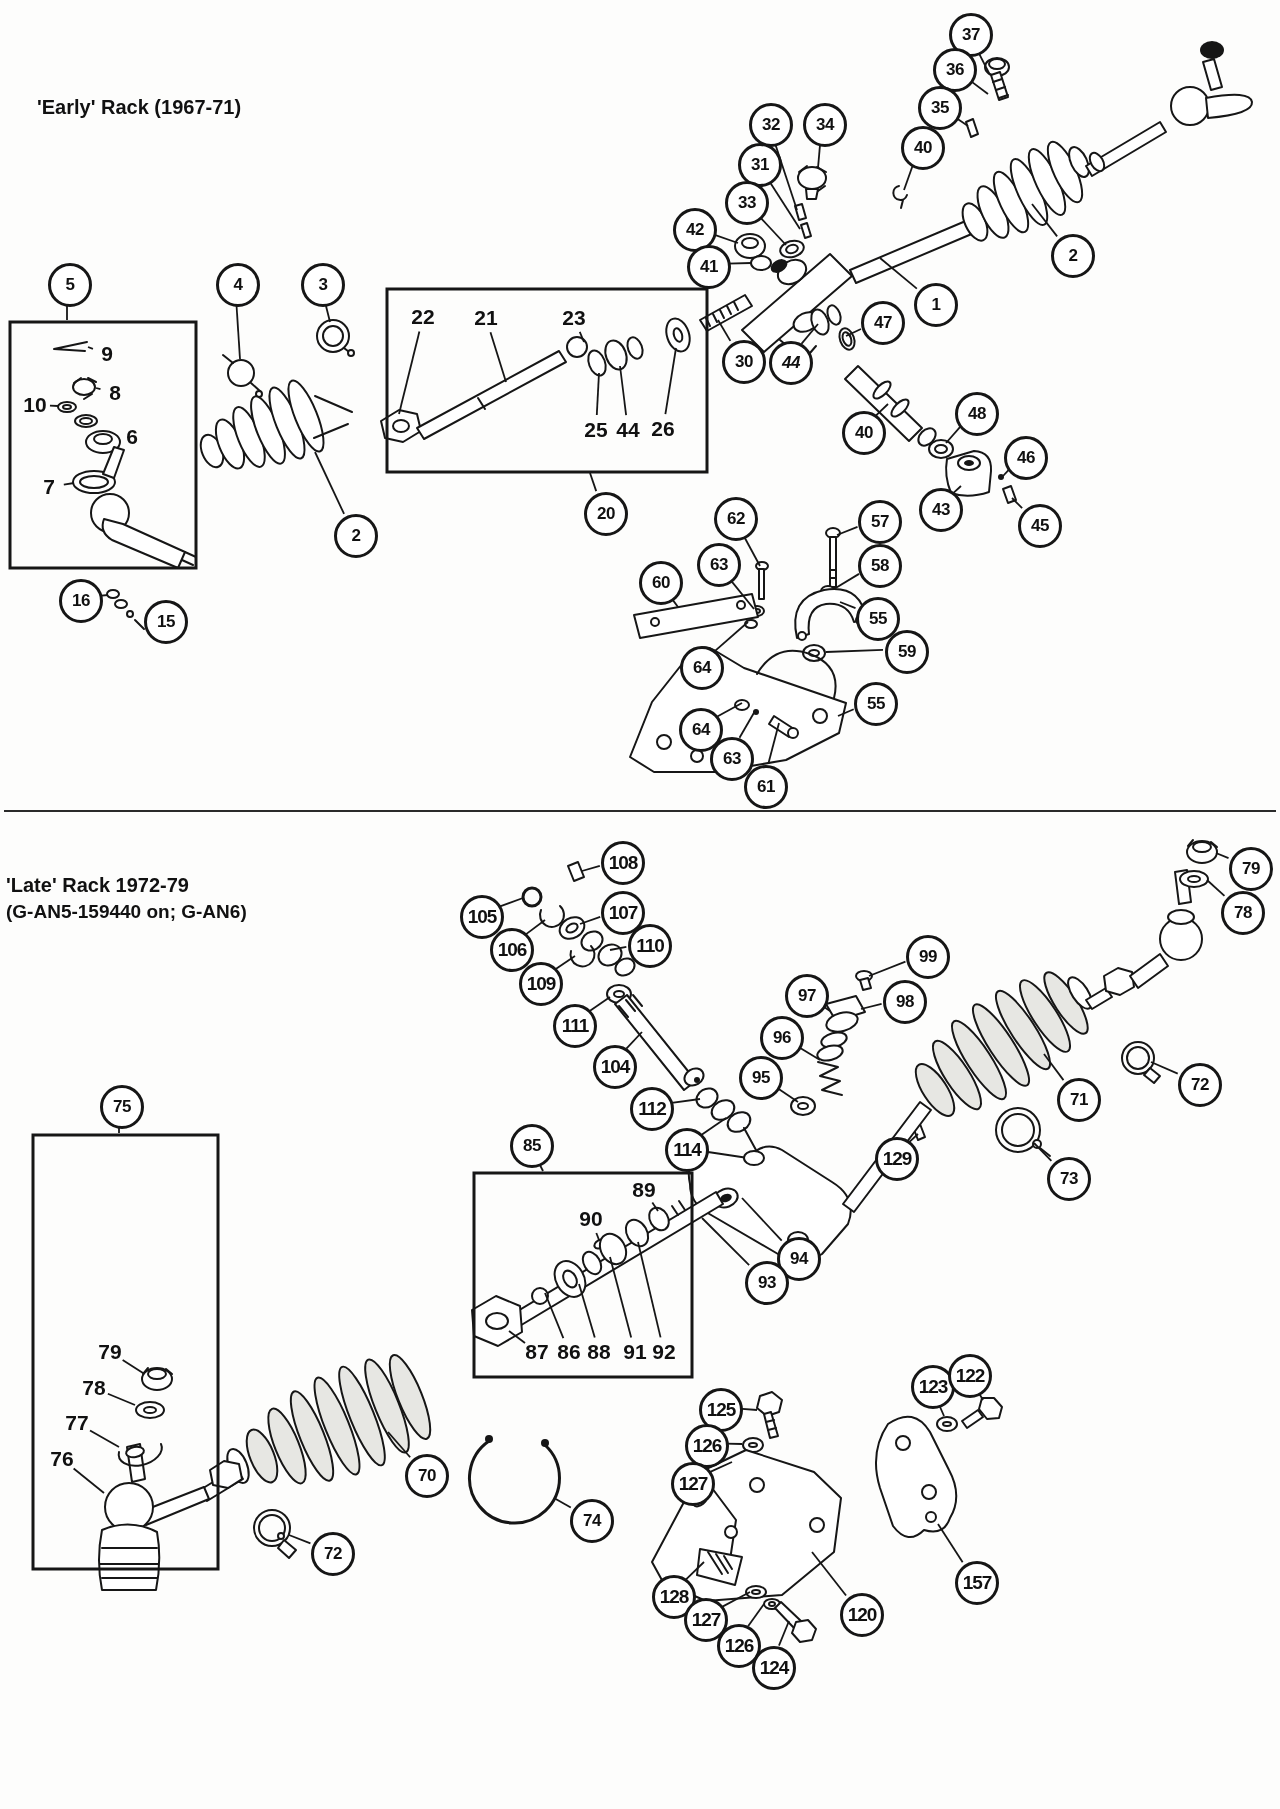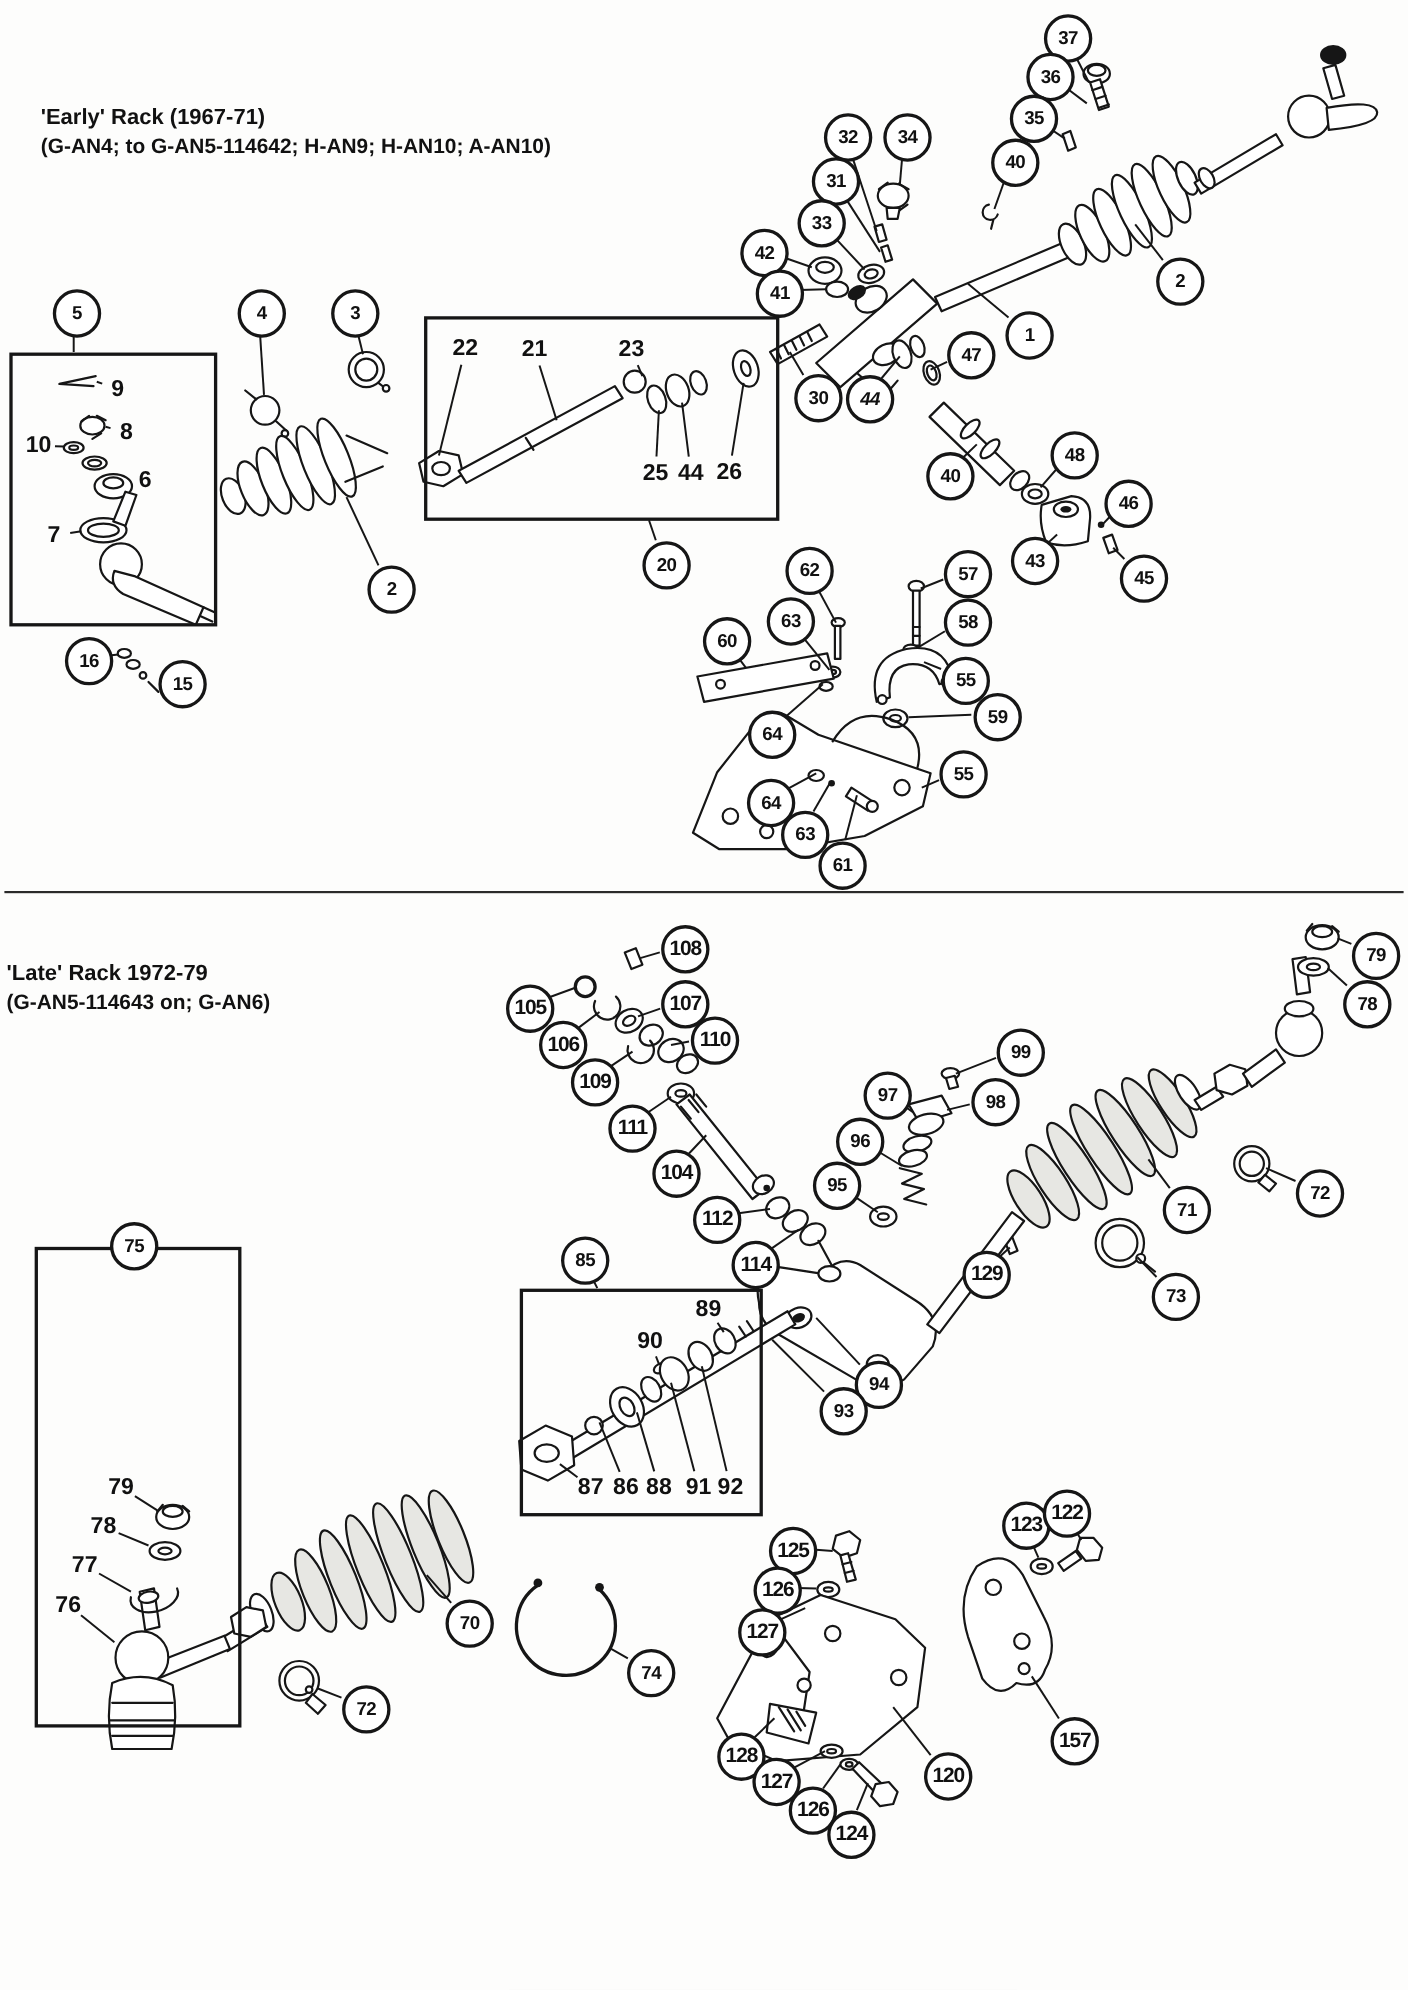--- a/index.html
+++ b/index.html
@@ -22,23 +22,22 @@
   .sec-title{position:absolute;font-weight:700;font-size:20px;line-height:27px;color:#111;z-index:4;}
   .sec-sub{position:absolute;font-weight:700;font-size:19px;line-height:26px;color:#111;z-index:4;}
   .divider{position:absolute;left:4px;right:4px;height:0;border-top:2px solid #2a2a2a;z-index:3;}
 </style>
 </head>
 <body>
 
 <div class="stage">
 
   <div class="sec-title" style="left:37px;top:94px">'Early' Rack (1967-71)</div>
-  <div class="sec-sub" style="left:37px;top:121px">(G-AN4; to G-AN5-114642; H-AN9; H-AN10; A-AN10)</div>
   <div class="sec-title" style="left:6px;top:872px">'Late' Rack 1972-79</div>
-  <div class="sec-sub" style="left:6px;top:899px">(G-AN5-114643 on; G-AN6)</div>
+  <div class="sec-sub" style="left:6px;top:899px">(G-AN5-159440 on; G-AN6)</div>
 
   <div class="divider" style="top: 810px;"></div>
 
   <svg class="diagram" viewBox="0 0 1280 1809">
 
     <g class="ln">
       <path d="M54 349 l33 -7 M54 349 l31 2"></path>
       <ellipse class="fw" cx="84" cy="387" rx="11" ry="8"></ellipse>
       <path d="M74 383 l7 -5 M88 378 l8 4 M92 394 l-8 5"></path>
       <ellipse class="fw" cx="67" cy="407" rx="9" ry="5"></ellipse>
@@ -512,21 +511,21 @@
       <div class="callout circle" style="left: 779px; top: 1035px;">96</div>
       <div class="callout circle" style="left: 758px; top: 1075px;">95</div>
       <div class="callout circle small" style="left: 894px; top: 1156px;">129</div>
       <div class="callout circle" style="left: 1248px; top: 866px;">79</div>
       <div class="callout circle" style="left: 1240px; top: 910px;">78</div>
       <div class="callout circle" style="left: 1076px; top: 1097px;">71</div>
       <div class="callout circle" style="left: 1197px; top: 1082px;">72</div>
       <div class="callout circle" style="left: 1066px; top: 1176px;">73</div>
       <div class="callout circle" style="left: 796px; top: 1256px;">94</div>
       <div class="callout circle" style="left: 764px; top: 1280px;">93</div>
-      <div class="callout circle" style="left: 119px; top: 1130px;">75</div>
+      <div class="callout circle" style="left: 119px; top: 1104px;">75</div>
       <div class="callout circle" style="left: 424px; top: 1473px;">70</div>
       <div class="callout circle" style="left: 330px; top: 1551px;">72</div>
       <div class="callout circle" style="left: 589px; top: 1518px;">74</div>
       <div class="callout circle small" style="left: 718px; top: 1407px;">125</div>
       <div class="callout circle small" style="left: 704px; top: 1443px;">126</div>
       <div class="callout circle small" style="left: 690px; top: 1481px;">127</div>
       <div class="callout circle small" style="left: 930px; top: 1384px;">123</div>
       <div class="callout circle small" style="left: 967px; top: 1373px;">122</div>
       <div class="callout circle small" style="left: 974px; top: 1580px;">157</div>
       <div class="callout circle small" style="left: 671px; top: 1594px;">128</div>

